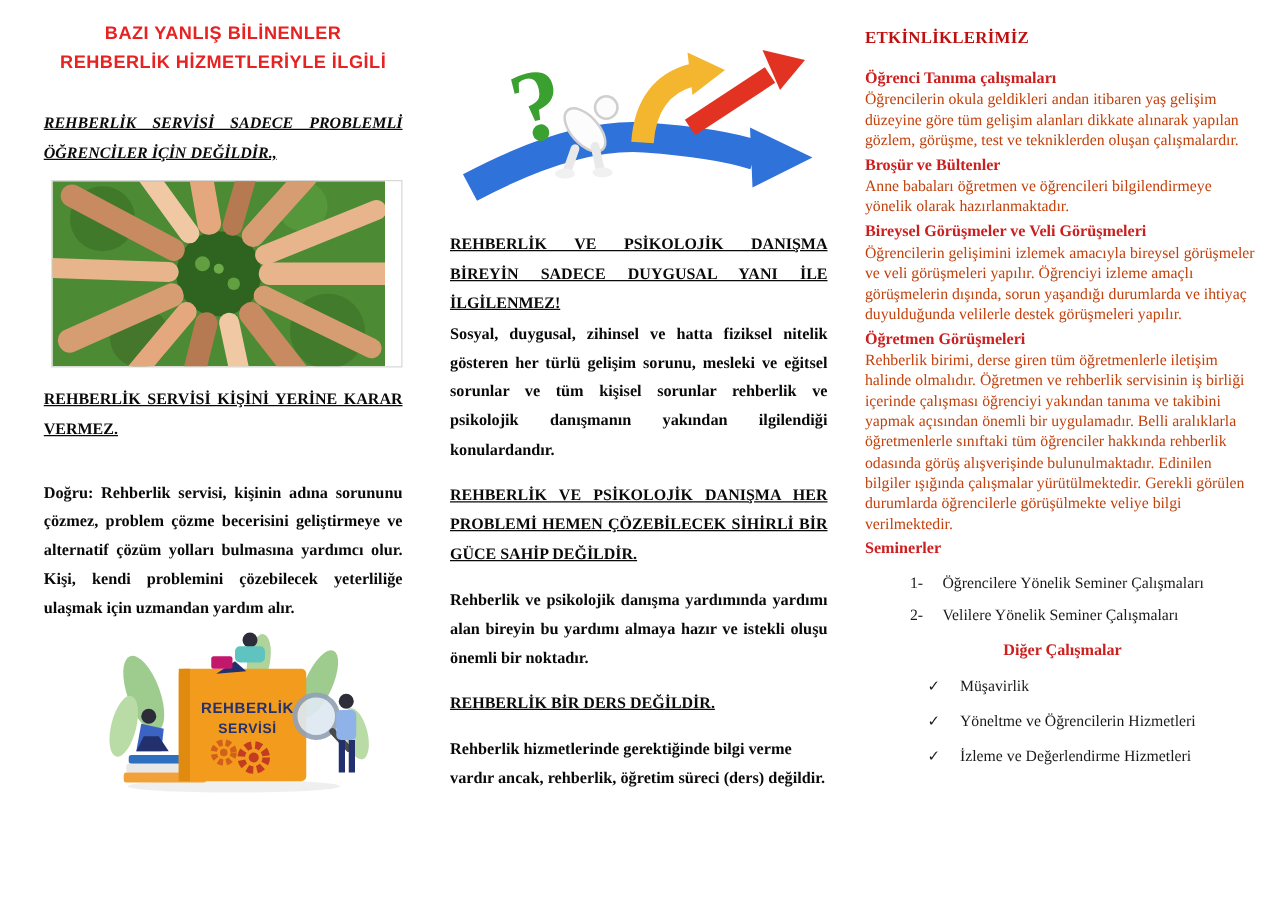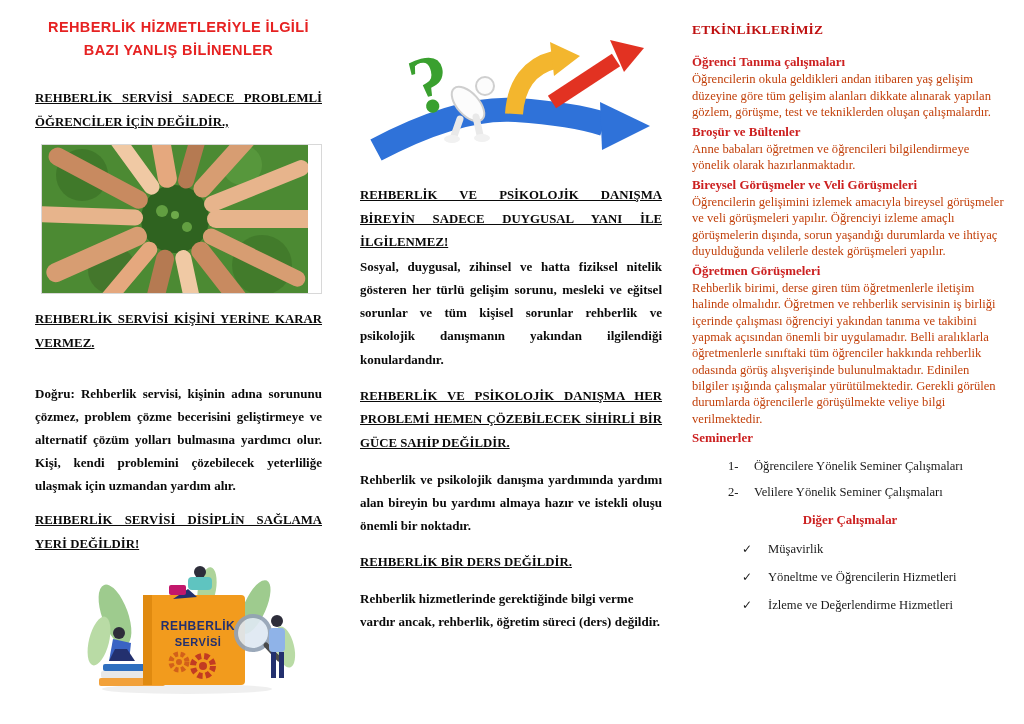--- a/index.html
+++ b/index.html
@@ -9,21 +9,21 @@
   #col-left{left:35px;width:287px;}
   #col-mid{left:360px;width:302px;}
   #col-right{left:692px;width:316px;}
 
   .brochure-title{margin-top:16px;font-family:"Liberation Sans",sans-serif;font-weight:bold;
       font-size:14.5px;line-height:1.62;text-align:center;color:#e62222;letter-spacing:0.4px;}
   .section-heading{font-weight:bold;font-size:12.8px;line-height:1.85;text-align:justify;
       text-decoration:underline;color:#0a0a0a;margin:0;}
   .body-strong{font-weight:bold;font-size:13px;line-height:1.78;text-align:justify;margin:0;color:#0a0a0a;}
 
-  .mt-title-gap{margin-top:24px;}
+  .mt-title-gap{margin-top:24px;font-style:italic;}
   .mt-sec{margin-top:14px;}
   .mt-sm{margin-top:4px;}
 
   .photo-frame{margin:10px 0 0 6px;border:1px solid #d8d8d8;line-height:0;}
   .illus{margin:6px 0 0 22px;line-height:0;}
   .mid-img{margin:16px 0 0 4px;line-height:0;}
 
   
   .r-title{margin-top:22px;font-weight:bold;font-size:13.5px;color:#bf1010;letter-spacing:0.2px;}
   .r-head{font-weight:bold;font-size:12.9px;color:#cc2020;margin-top:3px;line-height:1.35;}
@@ -33,22 +33,22 @@
   .chk-item{display:flex;margin:13px 0 0 50px;font-size:12.6px;color:#1a1a1a;}
   .chk-mark{width:26px;font-family:"DejaVu Sans",sans-serif;font-size:12px;}
 </style>
 </head>
 <body>
 
 <div id="page">
 
   <div class="col" id="col-left">
     <div class="brochure-title">
+      <div>BAZI YANLIŞ BİLİNENLER</div>
       <div>REHBERLİK HİZMETLERİYLE İLGİLİ</div>
-      <div>BAZI YANLIŞ BİLİNENLER</div>
     </div>
 
     <p class="section-heading mt-title-gap">REHBERLİK SERVİSİ SADECE PROBLEMLİ ÖĞRENCİLER İÇİN DEĞİLDİR.,</p>
 
     <div class="photo-frame">
       <svg width="266" height="148" viewBox="0 0 266 148">
         <rect width="266" height="148" fill="#4c8a33"></rect>
         <circle cx="40" cy="30" r="26" fill="#3c7227" opacity="0.7"></circle>
         <circle cx="220" cy="120" r="30" fill="#3c7227" opacity="0.6"></circle>
         <circle cx="200" cy="20" r="20" fill="#5d9c40" opacity="0.7"></circle>
@@ -100,21 +100,20 @@
           <g transform="rotate(338 133 74)">
               <rect x="165" y="66" width="112" height="16" rx="8" fill="#e7b48c"></rect>
             </g>
         </g>
       </svg>
     </div>
 
     <p class="section-heading mt-sec">REHBERLİK SERVİSİ KİŞİNİ YERİNE KARAR VERMEZ.</p>
     <p class="body-strong" style="margin-top:26px;">Doğru: Rehberlik servisi, kişinin adına sorununu çözmez, problem çözme becerisini geliştirmeye ve alternatif çözüm yolları bulmasına yardımcı olur. Kişi, kendi problemini çözebilecek yeterliliğe ulaşmak için uzmandan yardım alır.</p>
 
-    <p class="section-heading" style="margin-top:12px;">REHBERLİK SERVİSİ DİSİPLİN SAĞLAMA YERİ DEĞİLDİR!</p>
 
     <div class="illus">
       <svg width="250" height="132" viewBox="0 0 250 132">
         <ellipse cx="130" cy="126" rx="85" ry="5" fill="#efefef"></ellipse>
         <g>
           <ellipse cx="58" cy="52" rx="13" ry="32" fill="#9ecb8e" transform="rotate(-20 58 52)"></ellipse>
           <ellipse cx="42" cy="78" rx="10" ry="25" fill="#b9dba5" transform="rotate(14 42 78)"></ellipse>
           <ellipse cx="198" cy="44" rx="11" ry="29" fill="#9ecb8e" transform="rotate(24 198 44)"></ellipse>
           <ellipse cx="228" cy="84" rx="9" ry="21" fill="#b9dba5" transform="rotate(-14 228 84)"></ellipse>
           <ellipse cx="150" cy="26" rx="9" ry="22" fill="#aed49a" transform="rotate(10 150 26)"></ellipse>

